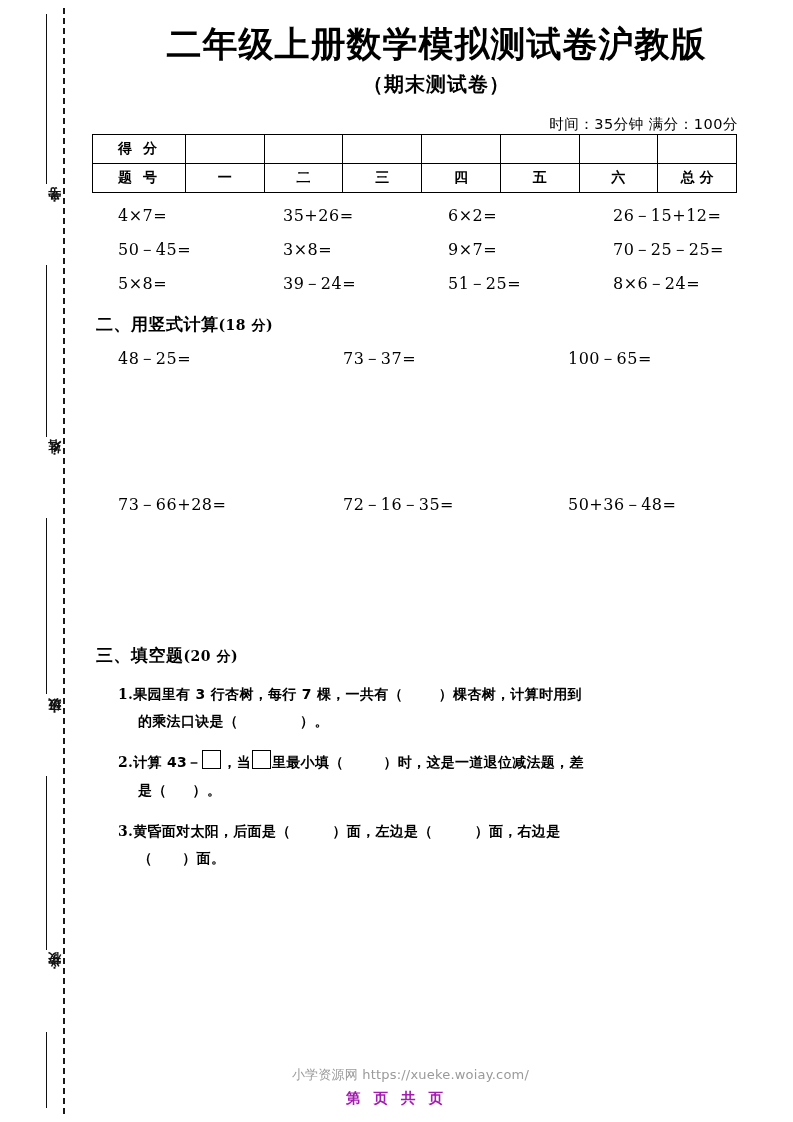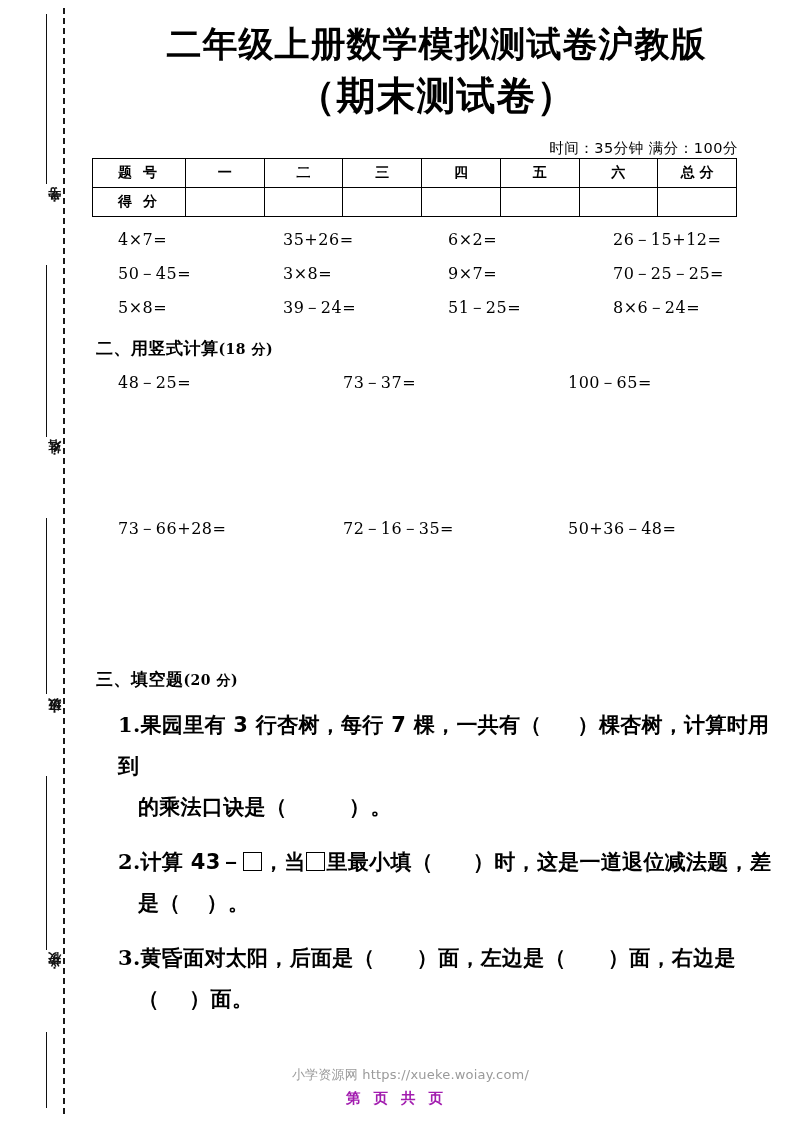--- a/index.html
+++ b/index.html
@@ -61,21 +61,21 @@
     text-align: center;
   }
   .title-line1 {
     font-size: 35px;
     font-weight: 700;
     letter-spacing: 1px;
     line-height: 1.28;
     font-family: "DejaVu Sans", sans-serif;
   }
   .title-line2 {
-    font-size: 39px;
+    font-size: 20px;
     font-weight: 700;
     letter-spacing: 1px;
     line-height: 1.3;
     margin-top: 4px;
     font-family: "DejaVu Sans", sans-serif;
   }
 
   .exam-meta {
     text-align: right;
     font-size: 14.5px;
@@ -135,21 +135,21 @@
   .grid4 .prob-cell { width: 165px; }
   
   .grid3 .prob-cell { width: 225px; }
 
   .vert-gap { height: 112px; }
 
   
   .fib-item {
     margin-left: 22px;
     margin-top: 14px;
-    font-size: 21px;
+    font-size: 14px;
     font-weight: 700;
     line-height: 1.95;
     letter-spacing: 0.3px;
     max-width: 660px;
   }
   .fib-item .qnum {
     font-family: "DejaVu Serif", serif;
     font-weight: 700;
   }
   .fib-indent { display: inline-block; width: 20px; }
@@ -211,39 +211,39 @@
   <div class="title-block">
     <div class="title-line1">二年级上册数学模拟测试卷沪教版</div>
     <div class="title-line2">（期末测试卷）</div>
   </div>
 
   <div class="exam-meta">时间：35分钟  满分：100分</div>
 
   <table class="score-table">
     <tbody>
         <tr>
+      <td class="hdr-label">得  分</td>
+      <td class="blank"></td>
+      <td class="blank"></td>
+      <td class="blank"></td>
+      <td class="blank"></td>
+      <td class="blank"></td>
+      <td class="blank"></td>
+      <td class="blank"></td>
+    </tr>
+    <tr>
       <td class="hdr-label">题  号</td>
       <td class="num">一</td>
       <td class="num">二</td>
       <td class="num">三</td>
       <td class="num">四</td>
       <td class="num">五</td>
       <td class="num">六</td>
       <td class="num">总  分</td>
     </tr>
-    <tr>
-      <td class="hdr-label">得  分</td>
-      <td class="blank"></td>
-      <td class="blank"></td>
-      <td class="blank"></td>
-      <td class="blank"></td>
-      <td class="blank"></td>
-      <td class="blank"></td>
-      <td class="blank"></td>
-    </tr>
   </tbody>
     </table>
 
   <div class="section">
 
     <div class="prob-row grid4">
       <div class="prob-cell">4×7=</div>
       <div class="prob-cell">35+26=</div>
       <div class="prob-cell">6×2=</div>
       <div class="prob-cell">26－15+12=</div>

